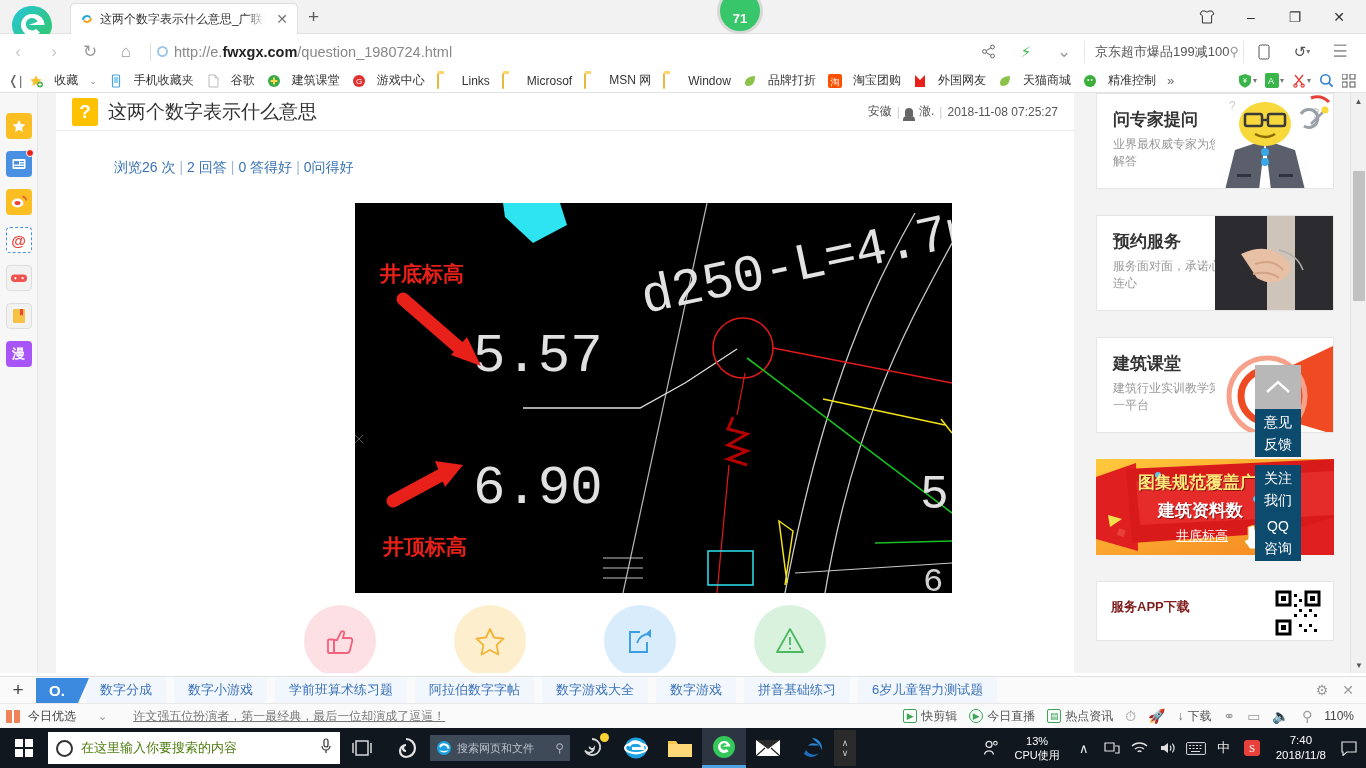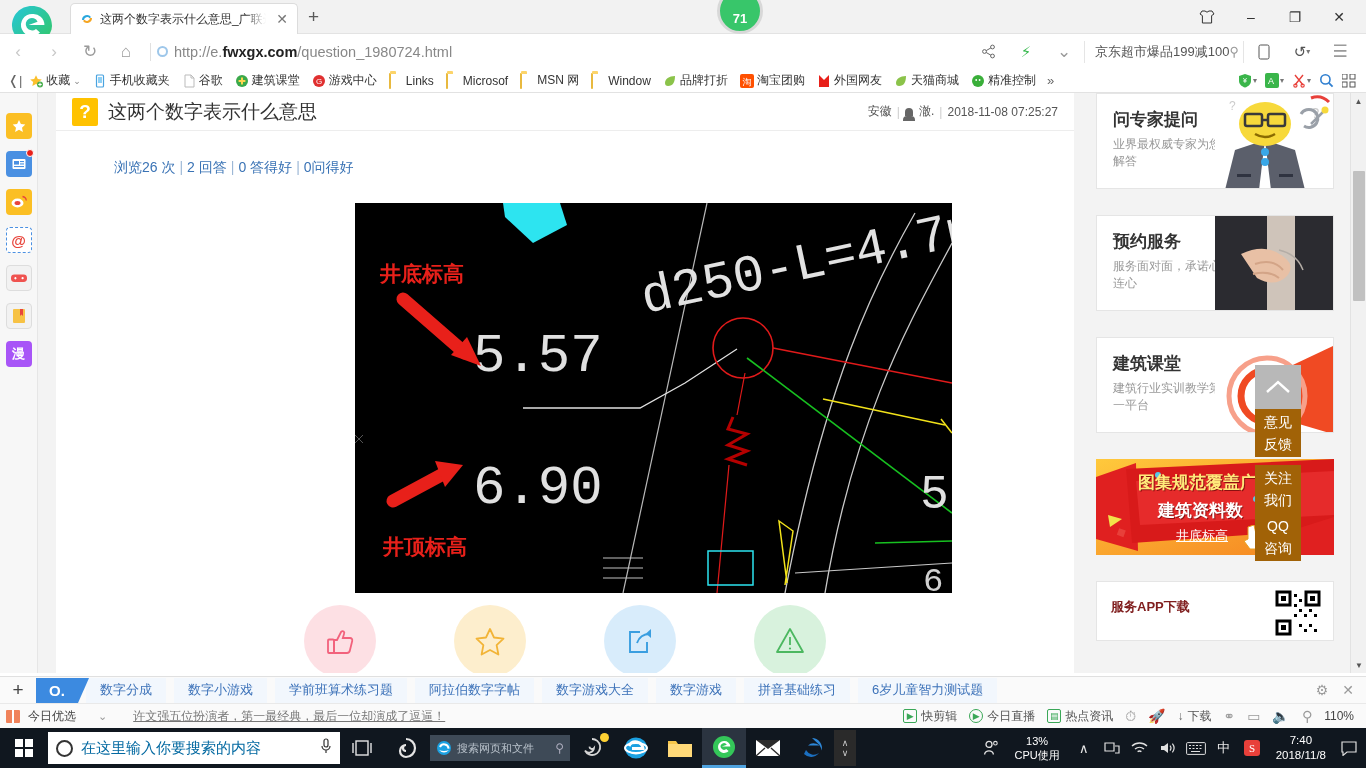--- a/index.html
+++ b/index.html
@@ -75,21 +75,21 @@
   }
   .search-text { font-size: 13px; color: #555; white-space: nowrap; }
 
   
   .bookmarks {
     position: absolute; top: 69px; left: 0; width: 1366px; height: 24px;
     background: #fff; border-bottom: 1px solid #e2e2e2;
     display: flex; align-items: center; padding: 0 4px; gap: 2px; overflow: hidden;
   }
   .bm {
-    display: flex; align-items: center; gap: 3px; padding: 1px 5px;
+    display: flex; align-items: center; gap: 11px; padding: 1px 5px;
     font-size: 12px; color: #333; white-space: nowrap; cursor: pointer; border-radius: 2px;
   }
   .bm-ico { width: 14px; height: 14px; flex: 0 0 14px; position: relative; }
   .folder-ico {
     width: 14px; height: 11px; background: #fcd46a; border-radius: 1px;
     border: 1px solid #e8b93f; position: relative;
   }
   .folder-ico:before {
     content: ''; position: absolute; left: 0; top: -3px; width: 6px; height: 3px;
     background: #fcd46a; border-radius: 1px 1px 0 0;
@@ -186,21 +186,21 @@
   .appbox { width: 238px; border: 1px solid #e5e5e5; background: #fff; height: 60px; position: relative;}
   .appbox-t { position:absolute; left:14px; top:16px; font-size:13px; color:#7f1d1d; font-weight:600;}
   .qr { position:absolute; right: 12px; top: 8px; width: 46px; height: 46px; }
 
   .floaters { position: absolute; left: 1217px; top: 272px; width: 46px; }
   .fl-top {
     width: 46px; height: 44px; background: #b8b8b8; display: flex;
     align-items: center; justify-content: center; cursor: pointer;
   }
   .fl {
-    width: 46px; height: 48px; background: #a16207; color: #fff;
+    width: 46px; height: 48px; background: #0c4a6e; color: #fff;
     font-size: 14px; line-height: 22px; text-align: center; padding-top: 2px;
     cursor: pointer; margin-top: 8px;
   }
   .fl.nomt { margin-top: 0; }
 
   
   .pgscroll {
     position: absolute; right: 0; top: 93px; width: 16px; height: 580px;
     background: #f1f1f1; border-left: 1px solid #e2e2e2;
   }
@@ -270,21 +270,21 @@
     cursor: pointer;
   }
   .win-grid { width: 18px; height: 18px; display: grid; grid-template-columns: 1fr 1fr;
     grid-template-rows: 1fr 1fr; gap: 2px; }
   .win-grid i { background: #fff; display: block; }
   .tb-search {
     width: 292px; height: 32px; background: #fff; display: flex; align-items: center;
     padding: 0 8px; gap: 8px; cursor: text;
   }
   .tb-circle { width: 17px; height: 17px; border: 2px solid #333; border-radius: 50%; flex:0 0 17px;}
-  .tb-ph { font-size: 15px; color: #0369a1; flex: 1 1 auto; }
+  .tb-ph { font-size: 13px; color: #4d7c0f; flex: 1 1 auto; }
   .tb-btn {
     width: 44px; height: 40px; display: flex; align-items: center; justify-content: center;
     cursor: pointer; position: relative;
   }
   .tb-btn.active { background: #2b3440; border-bottom: 3px solid #4fa3e0; }
   .tb-ie-search {
     width: 140px; height: 26px; background: #3e4a57; display: flex; align-items: center;
     gap: 5px; padding: 0 6px; margin-left: 2px; cursor: text;
   }
   .tb-ie-search .t { font-size: 11px; color: #b9c2cb; flex:1 1 auto;}

